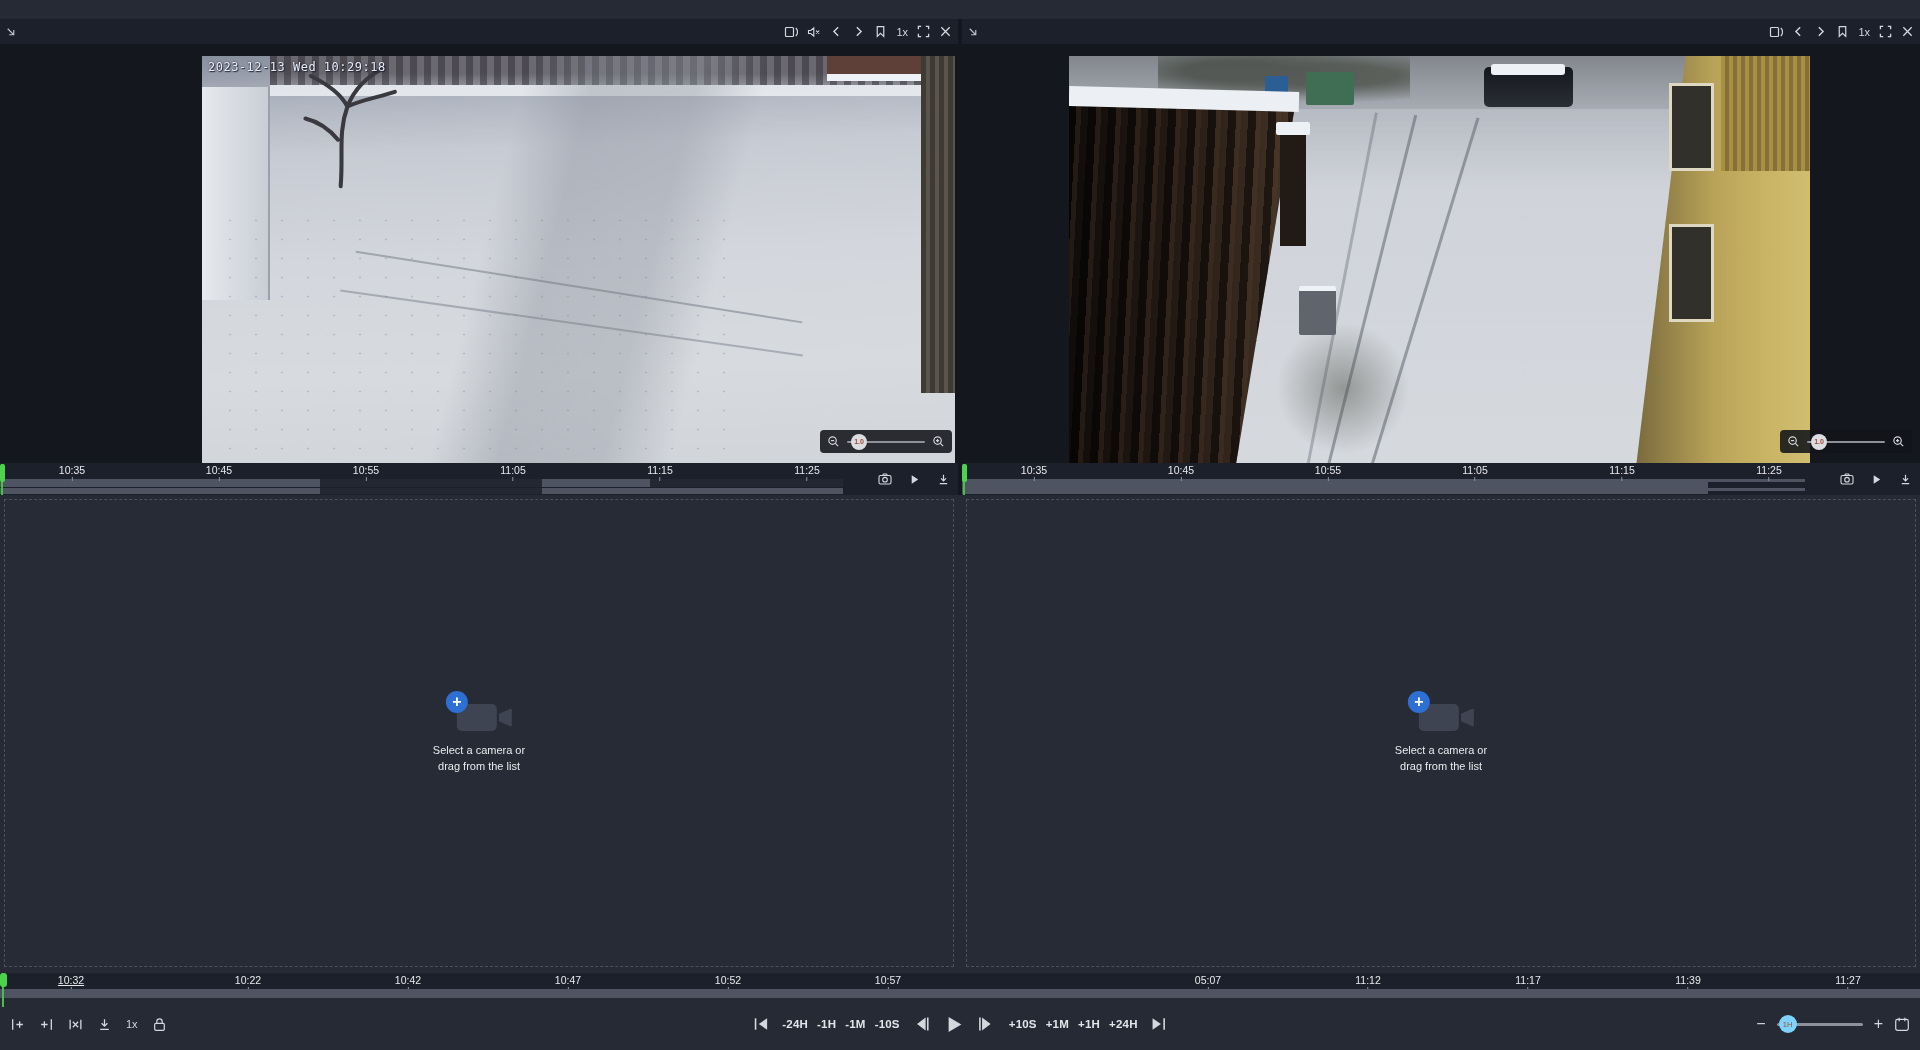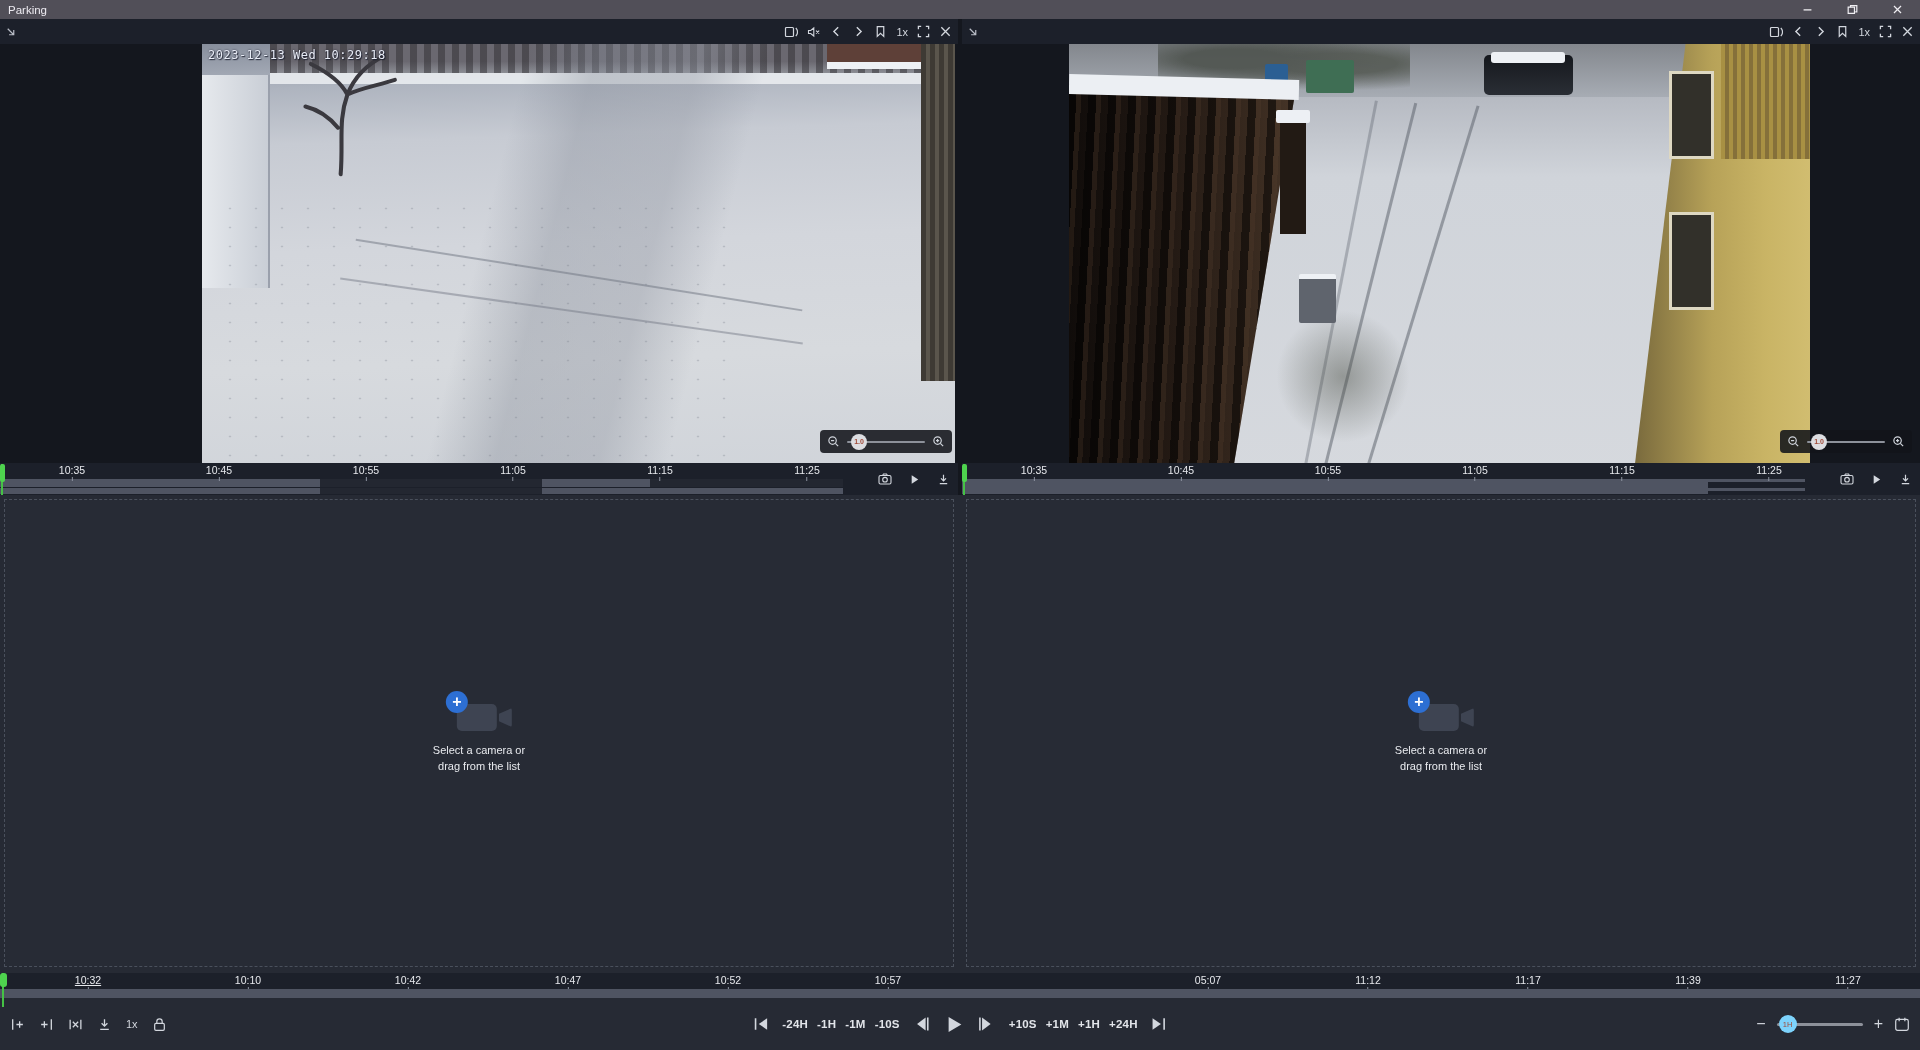--- a/index.html
+++ b/index.html
@@ -24,21 +24,21 @@
          color:#d3d7de; }
   .hdr-l { left:0; width:958px; }
   .hdr-r { left:962px; width:958px; }
   .hdr .corner { margin-left:4px; }
   .hdr .sp { flex:1; }
   .hdr .icons { display:flex; align-items:center; gap:9px; padding-right:6px; }
   .speed-lbl { font-size:11px; color:#d3d7de; }
 
   
   .row-video { position:absolute; left:0; top:44px; width:1920px; height:419px; background:#14171e; }
-  .video { position:absolute; top:0; height:443px; overflow:hidden; }
+  .video { position:absolute; top:12px; height:443px; overflow:hidden; }
   .video1 { left:202px; width:753px;
     background:linear-gradient(178deg,#878e9c 0%,#aeb4bf 10%,#c7cbd3 22%,#d3d6dc 45%,#d7dade 70%,#cfd3d9 100%); }
   .video2 { left:1069px; width:741px;
     background:linear-gradient(180deg,#a8adb5 0%,#b6bac2 12%,#d0d4da 30%,#d6d9de 100%); }
   .art { position:absolute; }
   
   .v1-wall { left:0; top:7%; width:9%; height:48%; background:linear-gradient(90deg,#e6e9ed,#c9ced6); border-right:2px solid #9aa0ac; }
   .v1-topband { left:9%; top:0; width:91%; height:6.5%;
     background:repeating-linear-gradient(90deg,rgba(40,38,42,.45) 0 7px,rgba(40,38,42,0) 7px 14px),linear-gradient(180deg,#6a6870 60%,#8b8d94); }
   .v1-snowline { left:9%; top:6.5%; width:91%; height:2.5%; background:#e9ecf0; opacity:.9; }
@@ -136,40 +136,20 @@
   .rslider { position:relative; width:86px; height:18px; }
   .rtrack { position:absolute; left:0; top:8px; width:86px; height:2.5px; background:#8d919a; border-radius:2px; }
   .rknob { position:absolute; left:2px; top:0; width:18px; height:18px; border-radius:50%; background:#7dd3fc;
            display:flex; align-items:center; justify-content:center; font-size:7.5px; font-weight:normal; color:#a04a38; }
 </style>
 </head>
 <body>
 
 <div id="app">
 
-  <div class="titlebar">
-    <span>Parking</span>
-    <span class="tb-spacer"></span>
-    <div class="tb-btn">
-      <svg class="ic" width="11" height="11" viewBox="0 0 14 14" fill="none" stroke="#efeef2" stroke-width="1.3">
-          <path d="M2 7.5 h10"></path>
-        </svg>
-    </div>
-    <div class="tb-btn">
-      <svg class="ic" width="11" height="11" viewBox="0 0 14 14" fill="none" stroke="#efeef2" stroke-width="1.2">
-          <path d="M4.5 4 V2 h8 v8 h-2"></path>
-          <rect x="1.5" y="4" width="8" height="8"></rect>
-        </svg>
-    </div>
-    <div class="tb-btn">
-      <svg class="ic" width="11" height="11" viewBox="0 0 14 14" fill="none" stroke="#efeef2" stroke-width="1.2">
-          <path d="M2.5 2.5 L11.5 11.5 M11.5 2.5 L2.5 11.5"></path>
-        </svg>
-    </div>
-  </div>
 
   <div class="row-hdr">
     <div class="hdr hdr-l">
       <svg class="ic corner" width="13" height="13" viewBox="0 0 14 14" fill="none" stroke="#b9bdc6" stroke-width="1.2">
           <path d="M4 4 L10.5 10.5 M10.5 5.5 V10.5 H5.5"></path>
         </svg>
       <span class="sp"></span>
       <div class="icons">
         <svg class="ic" width="14" height="14" viewBox="0 0 14 14" fill="none" stroke="#d3d7de" stroke-width="1.2">
             <rect x="1.5" y="2.5" width="8" height="9" rx="1"></rect>
@@ -381,22 +361,22 @@
         <div class="ph-text">
           <div>Select a camera or</div>
           <div>drag from the list</div>
         </div>
       </div>
     </div>
   </div>
 
   <div class="row-gtl">
     <div class="gtl-labels">
-        <span class="tick" style="left: 88px; text-decoration: underline;">10:32</span>
-        <span class="tick" style="left: 248px;">10:10</span>
+        <span class="tick" style="left: 71px; text-decoration: underline;">10:32</span>
+        <span class="tick" style="left: 248px;">10:22</span>
         <span class="tick" style="left: 408px;">10:42</span>
         <span class="tick" style="left: 568px;">10:47</span>
         <span class="tick" style="left: 728px;">10:52</span>
         <span class="tick" style="left: 888px;">10:57</span>
         <span class="tick" style="left: 1048px; margin-top: 30px;">11:02</span>
         <span class="tick" style="left: 1208px;">05:07</span>
         <span class="tick" style="left: 1368px;">11:12</span>
         <span class="tick" style="left: 1528px;">11:17</span>
         <span class="tick" style="left: 1688px;">11:39</span>
         <span class="tick" style="left: 1848px;">11:27</span>

